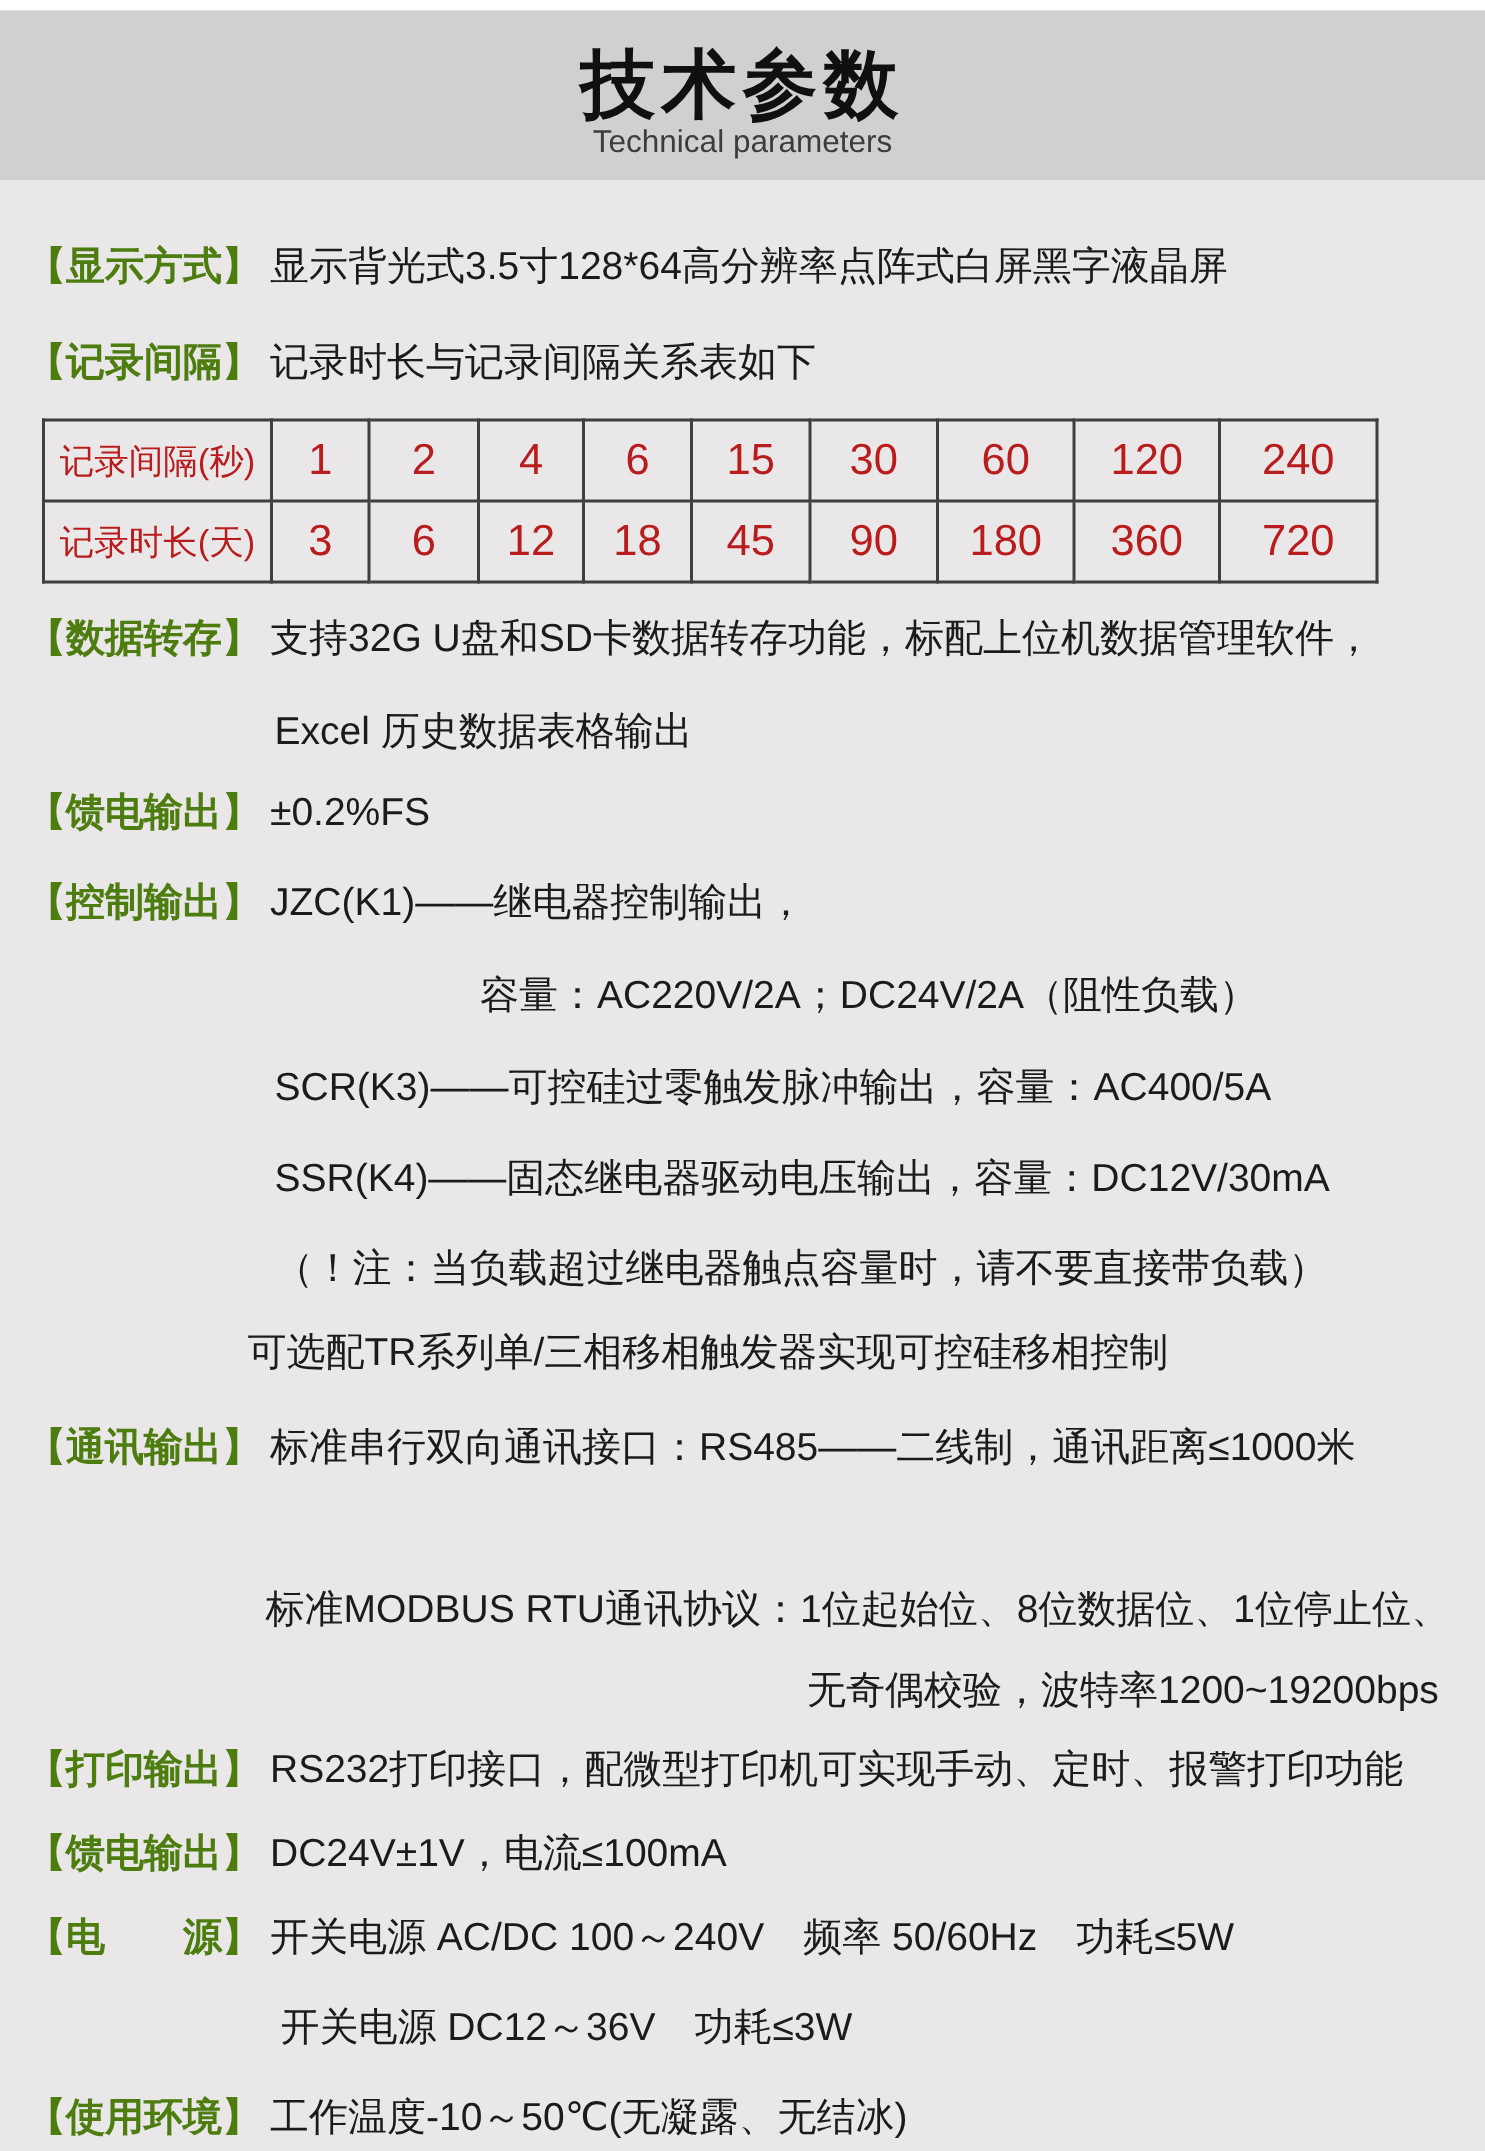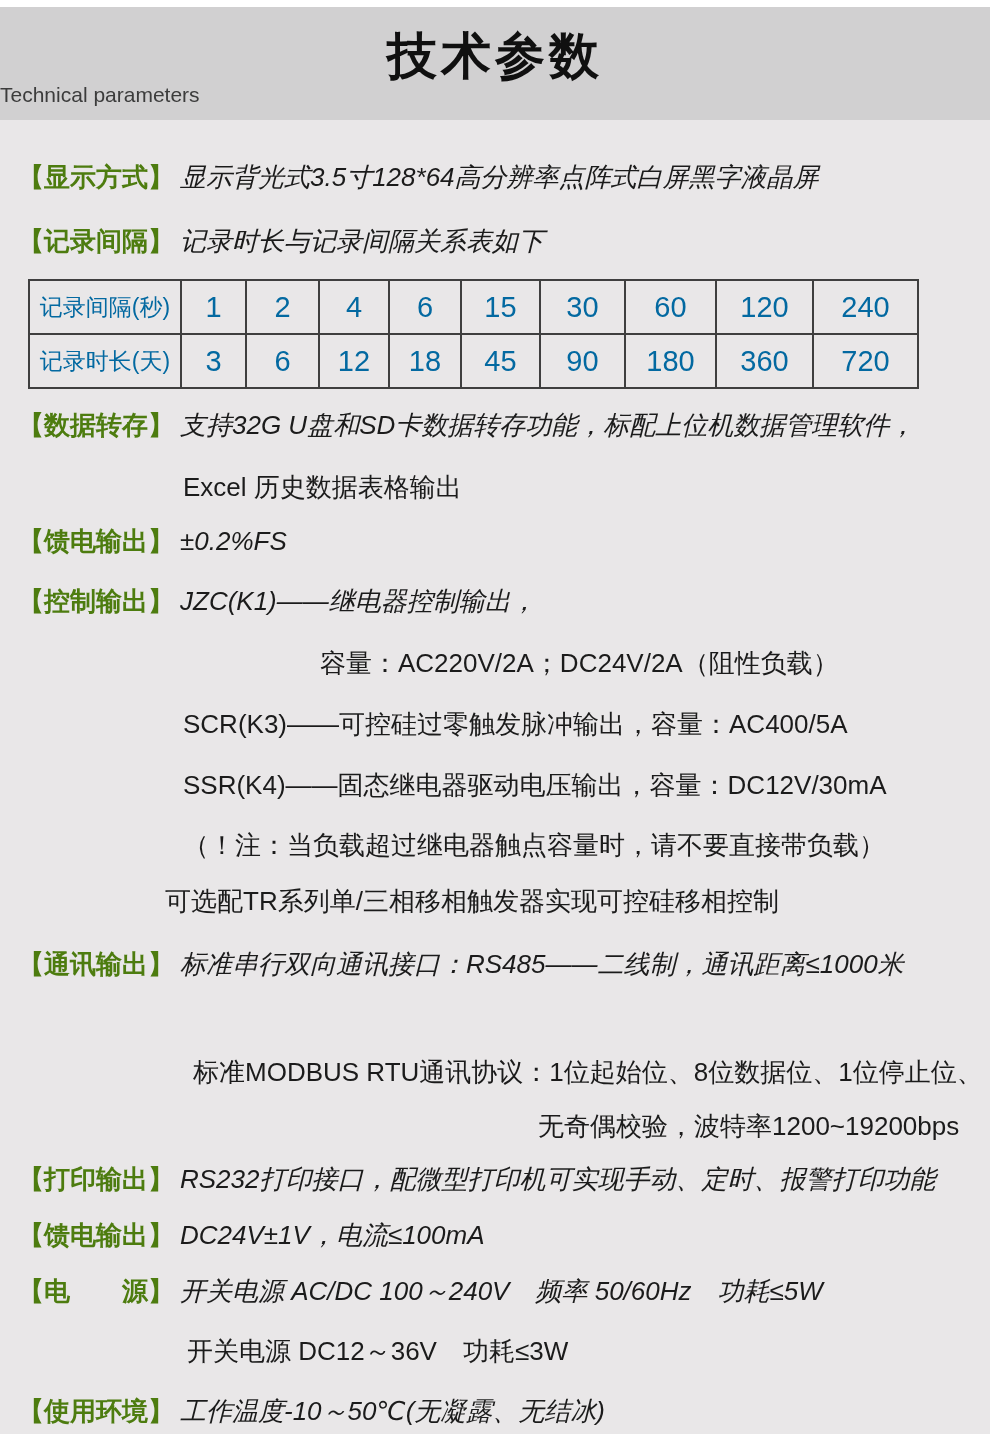--- a/index.html
+++ b/index.html
@@ -21,40 +21,40 @@
     position: absolute; left: 0; top: 7px; width: 990px; height: 113px;
     background: #d1d0d1;
   }
   .title {
     position: absolute; left: 0; top: 16px; width: 100%;
     text-align: center; font-size: 50px; font-weight: 700;
     letter-spacing: 4px; color: #101010; white-space: nowrap;
   }
   .subtitle {
     position: absolute; left: 0; top: 76px; width: 100%;
-    text-align: left; font-size: 21px; font-weight: 400;
+    text-align: center; font-size: 21px; font-weight: 400;
     color: #3c3c3c; white-space: nowrap;
   }
   .row {
     position: absolute; left: 18px; white-space: nowrap;
     font-size: 26px; line-height: 34px; font-weight: 500;
   }
   .row .lbl { display: inline-block; width: 162px; font-weight: 600; color: #4d7c0f; }
-  .row .txt { font-weight: 500; font-style: italic; }
+  .row .txt { font-weight: 500; }
   .cont {
     position: absolute; white-space: nowrap;
     font-size: 26px; line-height: 34px; font-weight: 500;
   }
   table.spec {
     position: absolute; left: 28px; top: 279px; width: 889px;
     border-collapse: collapse; table-layout: fixed;
   }
   table.spec td {
     border: 2px solid #3f3f3f; text-align: center; vertical-align: middle;
-    height: 54px; padding: 0; font-weight: 500; color: #0369a1;
+    height: 54px; padding: 0; font-weight: 500; color: #b91c1c;
   }
   td.tlabel { font-size: 23px; }
   td.tnum  { font-size: 29px; }
 </style>
 </head>
 <body>
 
 <div class="page">
   <div class="top-strip"></div>
 
@@ -126,21 +126,21 @@
   </div>
   <div class="cont" style="left:320px; top:646px">容量：AC220V/2A；DC24V/2A（阻性负载）</div>
   <div class="cont" style="left:183px; top:707px">SCR(K3)——可控硅过零触发脉冲输出，容量：AC400/5A</div>
   <div class="cont" style="left:183px; top:768px">SSR(K4)——固态继电器驱动电压输出，容量：DC12V/30mA</div>
   <div class="cont" style="left:183px; top:828px">（！注：当负载超过继电器触点容量时，请不要直接带负载）</div>
   <div class="cont" style="left:165px; top:884px">可选配TR系列单/三相移相触发器实现可控硅移相控制</div>
 
   <div class="row" style="top:947px">
     <span class="lbl">【通讯输出】</span><span class="txt">标准串行双向通讯接口：RS485——二线制，通讯距离≤1000米</span>
   </div>
-  <div class="cont" style="left:193px; top:1055px">标准MODBUS RTU通讯协议：1位起始位、8位数据位、1位停止位、</div>
+  <div class="cont" style="left:177px; top:1055px">标准MODBUS RTU通讯协议：1位起始位、8位数据位、1位停止位、</div>
   <div class="cont" style="left:538px; top:1109px">无奇偶校验，波特率1200~19200bps</div>
 
   <div class="row" style="top:1162px">
     <span class="lbl">【打印输出】</span><span class="txt">RS232打印接口，配微型打印机可实现手动、定时、报警打印功能</span>
   </div>
 
   <div class="row" style="top:1218px">
     <span class="lbl">【馈电输出】</span><span class="txt">DC24V±1V，电流≤100mA</span>
   </div>
 

